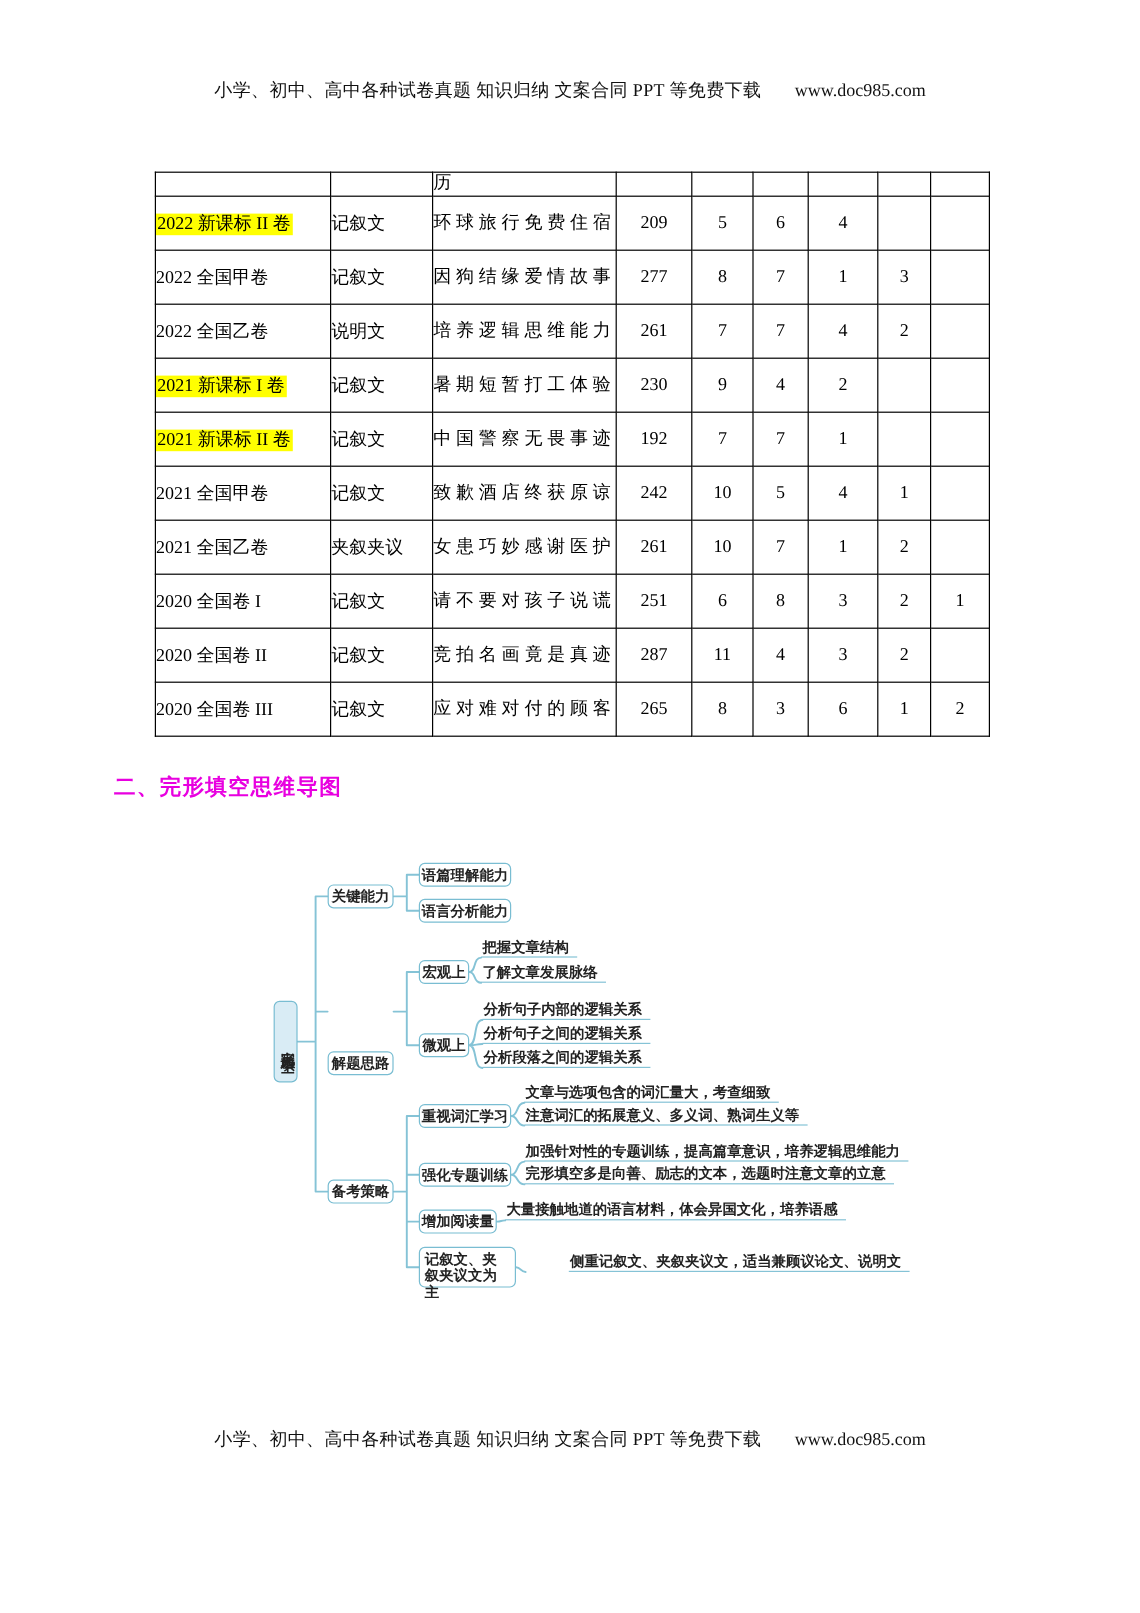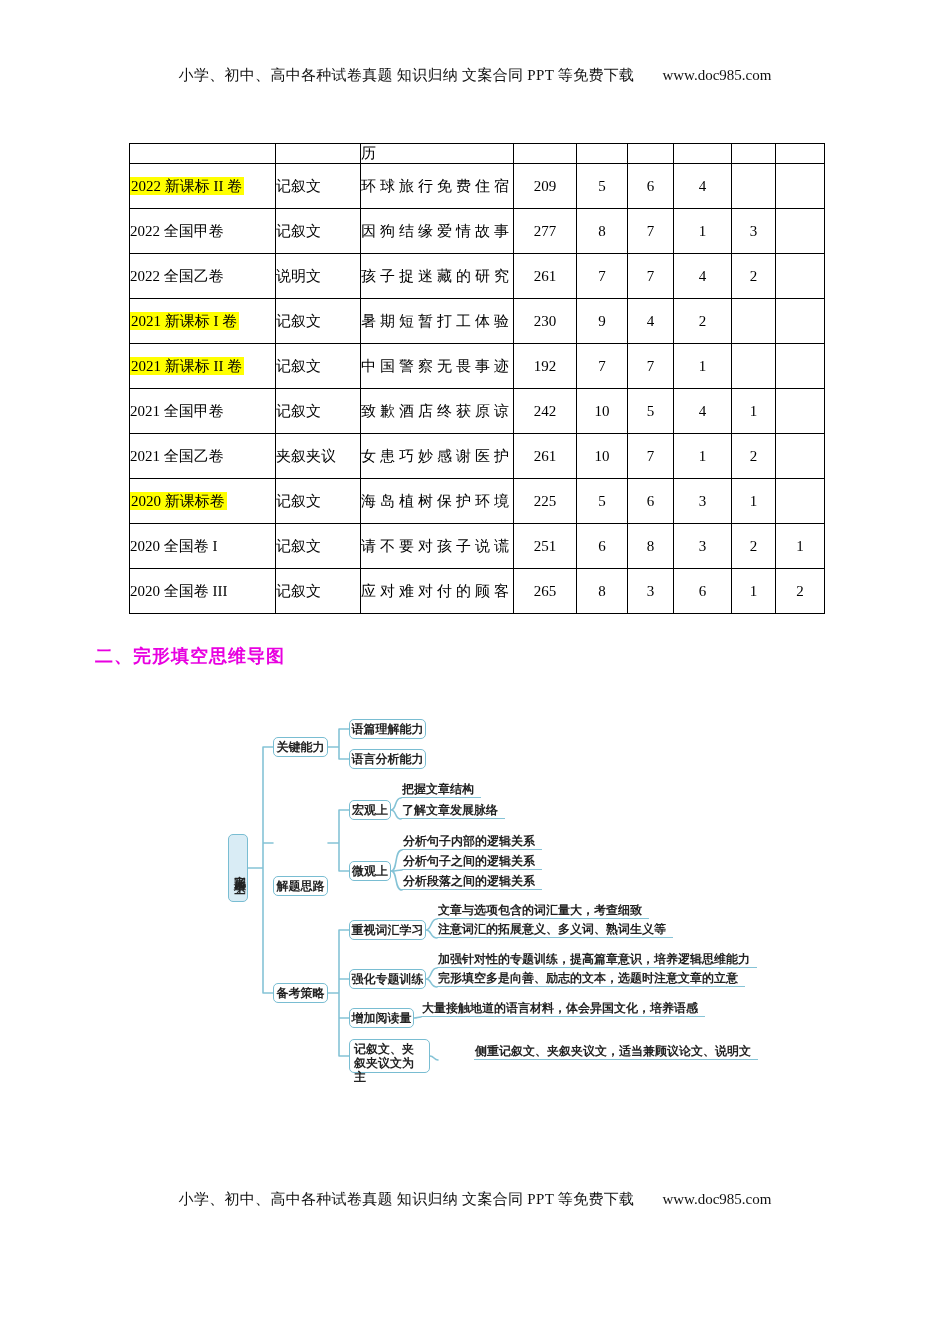--- a/index.html
+++ b/index.html
@@ -117,21 +117,21 @@
         <td class="c-num">277</td>
         <td class="c-num">8</td>
         <td class="c-num">7</td>
         <td class="c-num">1</td>
         <td class="c-num">3</td>
         <td class="c-num"></td>
       </tr>
       <tr>
         <td class="c-exam"><span>2022 全国乙卷</span></td>
         <td class="c-genre">说明文</td>
-        <td class="c-topic">孩子捉迷藏的研究</td>
+        <td class="c-topic">培养逻辑思维能力</td>
         <td class="c-num">261</td>
         <td class="c-num">7</td>
         <td class="c-num">7</td>
         <td class="c-num">4</td>
         <td class="c-num">2</td>
         <td class="c-num"></td>
       </tr>
       <tr>
         <td class="c-exam"><span class="hl">2021 新课标 I 卷</span></td>
         <td class="c-genre">记叙文</td>
@@ -170,40 +170,40 @@
         <td class="c-genre">夹叙夹议</td>
         <td class="c-topic">女患巧妙感谢医护</td>
         <td class="c-num">261</td>
         <td class="c-num">10</td>
         <td class="c-num">7</td>
         <td class="c-num">1</td>
         <td class="c-num">2</td>
         <td class="c-num"></td>
       </tr>
       <tr>
-        <td class="c-exam"><span class="hl">2020 新课标卷</span></td>
-        <td class="c-genre">记叙文</td>
-        <td class="c-topic">海岛植树保护环境</td>
-        <td class="c-num">225</td>
-        <td class="c-num">5</td>
-        <td class="c-num">6</td>
-        <td class="c-num">3</td>
-        <td class="c-num">1</td>
-        <td class="c-num"></td>
-      </tr>
-      <tr>
         <td class="c-exam"><span>2020 全国卷 I</span></td>
         <td class="c-genre">记叙文</td>
         <td class="c-topic">请不要对孩子说谎</td>
         <td class="c-num">251</td>
         <td class="c-num">6</td>
         <td class="c-num">8</td>
         <td class="c-num">3</td>
         <td class="c-num">2</td>
         <td class="c-num">1</td>
+      </tr>
+      <tr>
+        <td class="c-exam"><span>2020 全国卷 II</span></td>
+        <td class="c-genre">记叙文</td>
+        <td class="c-topic">竞拍名画竟是真迹</td>
+        <td class="c-num">287</td>
+        <td class="c-num">11</td>
+        <td class="c-num">4</td>
+        <td class="c-num">3</td>
+        <td class="c-num">2</td>
+        <td class="c-num"></td>
       </tr>
       <tr>
         <td class="c-exam"><span>2020 全国卷 III</span></td>
         <td class="c-genre">记叙文</td>
         <td class="c-topic">应对难对付的顾客</td>
         <td class="c-num">265</td>
         <td class="c-num">8</td>
         <td class="c-num">3</td>
         <td class="c-num">6</td>
         <td class="c-num">1</td>

